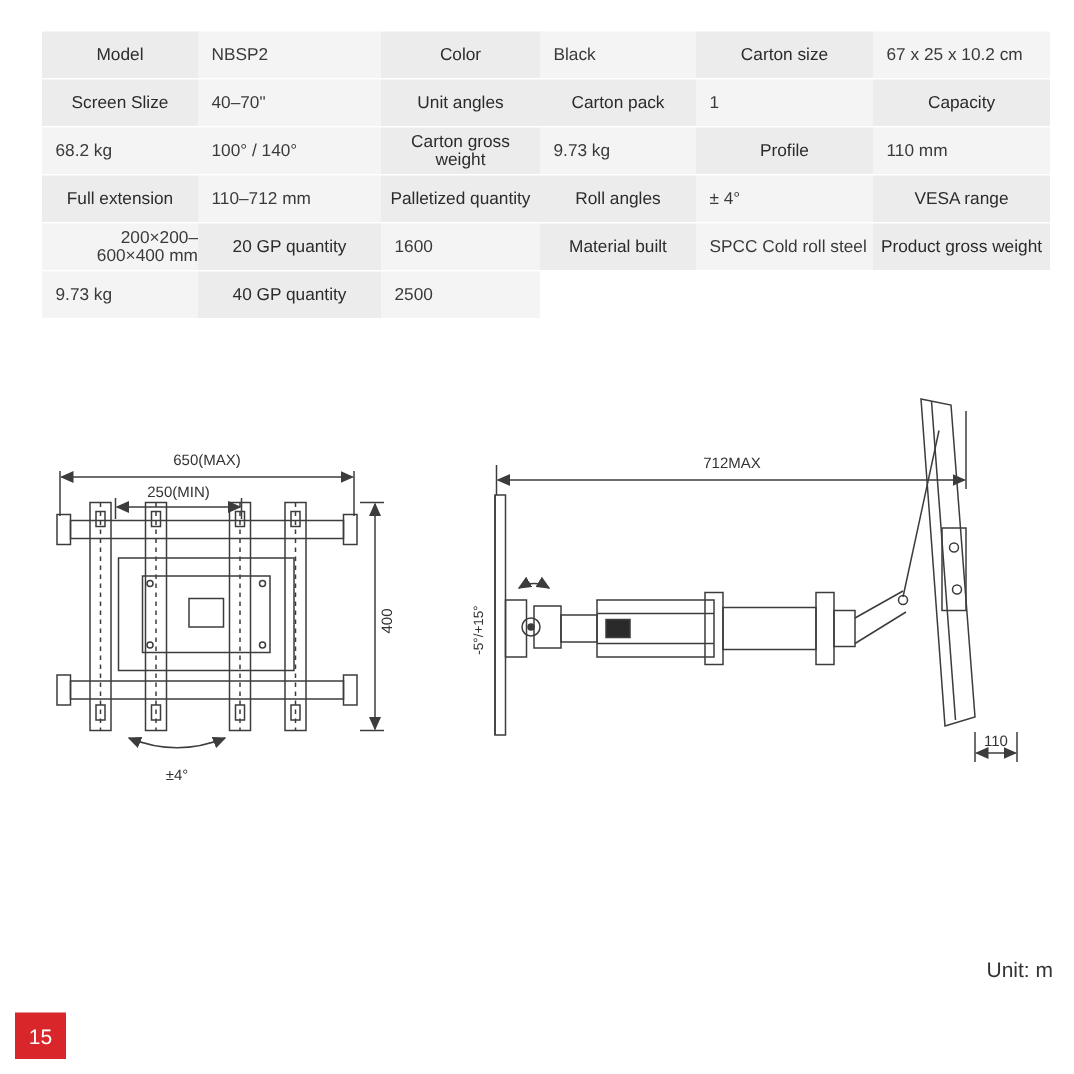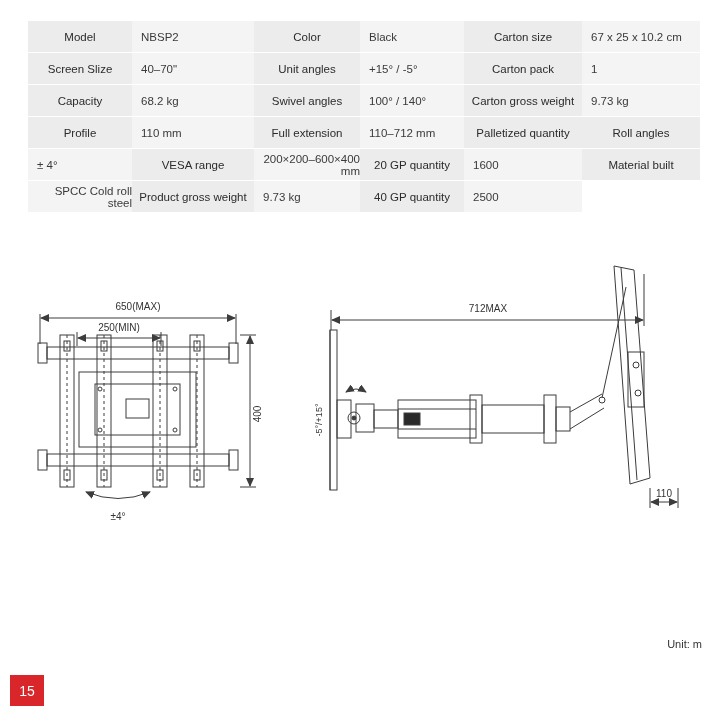--- a/index.html
+++ b/index.html
@@ -16,21 +16,21 @@
   }
   .t-cell { display:flex; align-items:center; font-size:11.5px;text-align:right; }
   .t-label { justify-content:center; background:#ececec; color:#2b2b2b; text-align:center; padding:0 4px; }
   .t-value { justify-content:flex-start; background:#f4f4f5; color:#3a3a3a; padding-left:9px; }
 
   
   .diagram-wrap { position:absolute; left:0px; top:252px; width:716px; height:400px; }
   svg text { font-family:"Liberation Sans","DejaVu Sans",sans-serif; fill:#333; }
 
   
-  .unit-label { position:absolute; right:14px; top:638px; font-size:11px; color:#333; }
+  .unit-label { position:absolute; right:14px; top:638px; font-size:14px; color:#333; }
   .page-badge {
     position:absolute; left:10px; top:675px; width:34px; height:31px;
     display:flex; align-items:center; justify-content:center;
     color:#fff; font-size:14px;
   }
 </style>
 </head>
 <body>
 
 <div class="page">
@@ -40,27 +40,25 @@
     <div class="t-cell t-label">Model</div>
     <div class="t-cell t-value">NBSP2</div>
     <div class="t-cell t-label">Color</div>
     <div class="t-cell t-value">Black</div>
     <div class="t-cell t-label">Carton size</div>
     <div class="t-cell t-value">67 x 25 x 10.2 cm</div>
 
     <div class="t-cell t-label">Screen Slize</div>
     <div class="t-cell t-value">40–70"</div>
     <div class="t-cell t-label">Unit angles</div>
-    <div class="t-cell t-value">+15° / -5°</div>
     <div class="t-cell t-label">Carton pack</div>
     <div class="t-cell t-value">1</div>
 
     <div class="t-cell t-label">Capacity</div>
     <div class="t-cell t-value">68.2 kg</div>
-    <div class="t-cell t-label">Swivel angles</div>
     <div class="t-cell t-value">100° / 140°</div>
     <div class="t-cell t-label">Carton gross weight</div>
     <div class="t-cell t-value">9.73 kg</div>
 
     <div class="t-cell t-label">Profile</div>
     <div class="t-cell t-value">110 mm</div>
     <div class="t-cell t-label">Full extension</div>
     <div class="t-cell t-value">110–712 mm</div>
     <div class="t-cell t-label">Palletized quantity</div>
 

